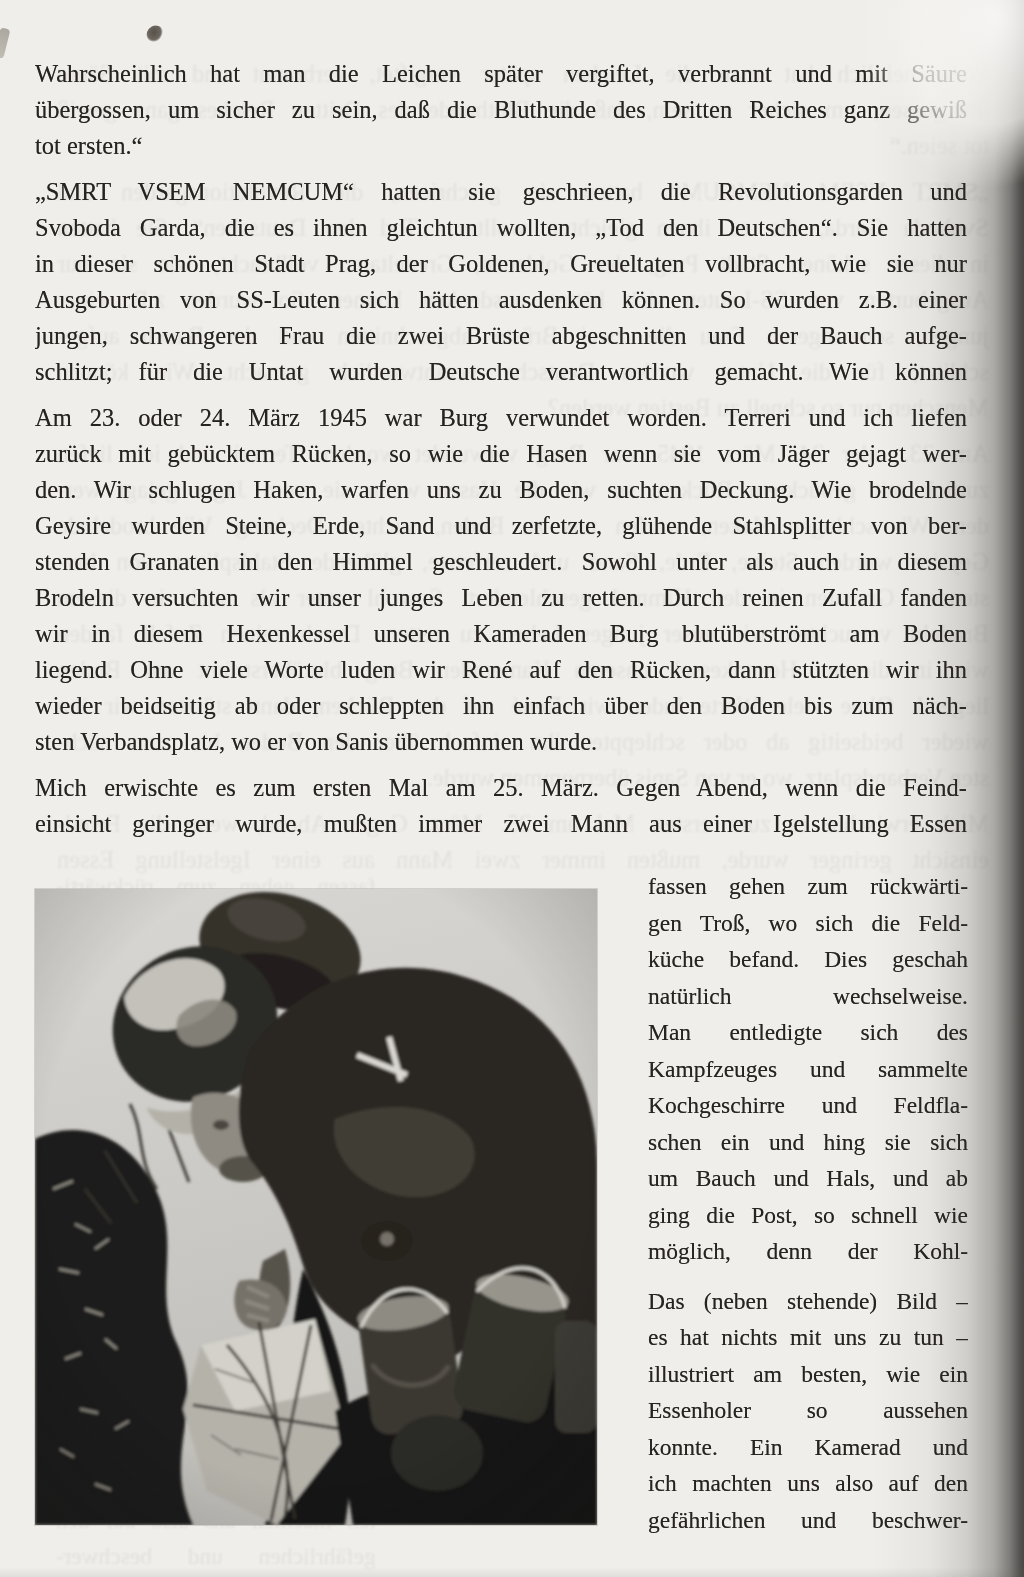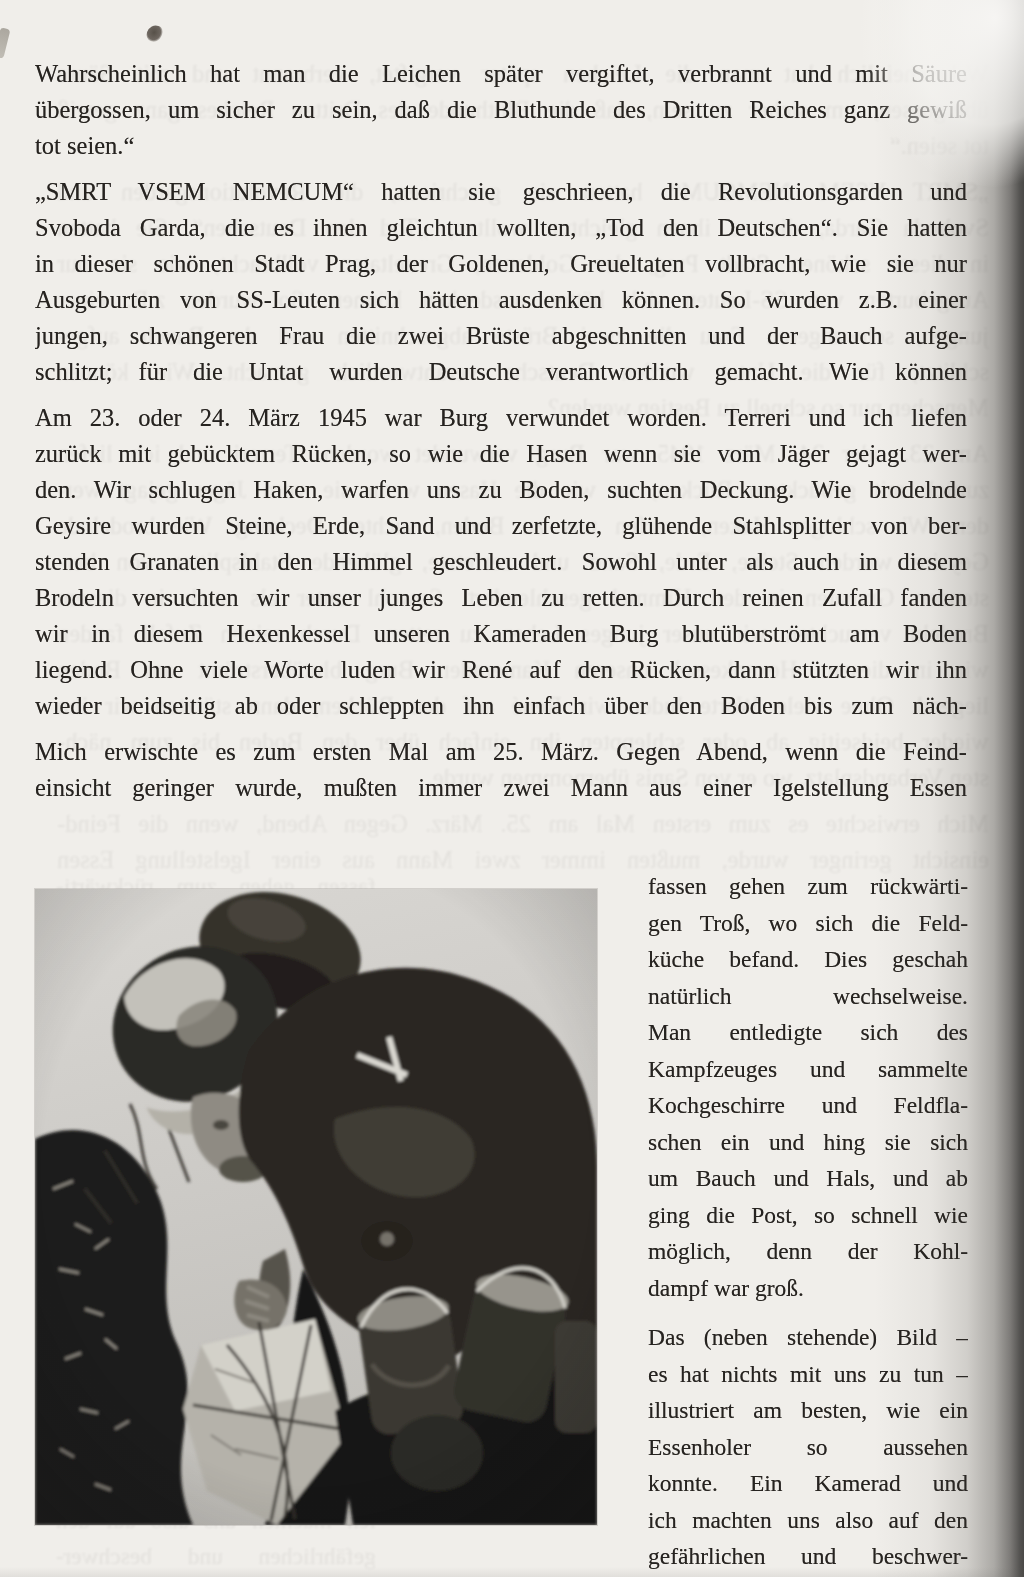--- a/index.html
+++ b/index.html
@@ -160,61 +160,61 @@
           <div class="tline">ich machten uns also auf den</div>
           <div class="tline">gefährlichen und beschwer-</div>
         </div>
       </div>
     </div>
 
   <div class="main-text" id="main-text">
       <div class="para">
         <div class="tline">Wahrscheinlich hat man die Leichen später vergiftet, verbrannt und mit Säure</div>
         <div class="tline">übergossen, um sicher zu sein, daß die Bluthunde des Dritten Reiches ganz gewiß</div>
-        <div class="tline last">tot seien.“</div>
+        <div class="tline last">tot ersten.“</div>
       </div>
       <div class="para">
         <div class="tline">„SMRT VSEM NEMCUM“ hatten sie geschrieen, die Revolutionsgarden und</div>
         <div class="tline">Svoboda Garda, die es ihnen gleichtun wollten, „Tod den Deutschen“. Sie hatten</div>
         <div class="tline">in dieser schönen Stadt Prag, der Goldenen, Greueltaten vollbracht, wie sie nur</div>
         <div class="tline">Ausgeburten von SS-Leuten sich hätten ausdenken können. So wurden z.B. einer</div>
         <div class="tline">jungen, schwangeren Frau die zwei Brüste abgeschnitten und der Bauch aufge-</div>
         <div class="tline">schlitzt; für die Untat wurden Deutsche verantwortlich gemacht. Wie können</div>
       </div>
       <div class="para">
         <div class="tline">Am 23. oder 24. März 1945 war Burg verwundet worden. Terreri und ich liefen</div>
         <div class="tline">zurück mit gebücktem Rücken, so wie die Hasen wenn sie vom Jäger gejagt wer-</div>
         <div class="tline">den. Wir schlugen Haken, warfen uns zu Boden, suchten Deckung. Wie brodelnde</div>
         <div class="tline">Geysire wurden Steine, Erde, Sand und zerfetzte, glühende Stahlsplitter von ber-</div>
         <div class="tline">stenden Granaten in den Himmel geschleudert. Sowohl unter als auch in diesem</div>
         <div class="tline">Brodeln versuchten wir unser junges Leben zu retten. Durch reinen Zufall fanden</div>
         <div class="tline">wir in diesem Hexenkessel unseren Kameraden Burg blutüberströmt am Boden</div>
         <div class="tline">liegend. Ohne viele Worte luden wir René auf den Rücken, dann stützten wir ihn</div>
         <div class="tline">wieder beidseitig ab oder schleppten ihn einfach über den Boden bis zum näch-</div>
+        <div class="tline last">sten Verbandsplatz, wo er von Sanis übernommen wurde.</div>
       </div>
       <div class="para">
         <div class="tline">Mich erwischte es zum ersten Mal am 25. März. Gegen Abend, wenn die Feind-</div>
         <div class="tline">einsicht geringer wurde, mußten immer zwei Mann aus einer Igelstellung Essen</div>
       </div>
     </div>
 
   <div class="side-column" id="side-column">
       <div class="para">
         <div class="tline">fassen gehen zum rückwärti-</div>
         <div class="tline">gen Troß, wo sich die Feld-</div>
         <div class="tline">küche befand. Dies geschah</div>
         <div class="tline">natürlich wechselweise.</div>
         <div class="tline">Man entledigte sich des</div>
         <div class="tline">Kampfzeuges und sammelte</div>
         <div class="tline">Kochgeschirre und Feldfla-</div>
         <div class="tline">schen ein und hing sie sich</div>
         <div class="tline">um Bauch und Hals, und ab</div>
         <div class="tline">ging die Post, so schnell wie</div>
         <div class="tline">möglich, denn der Kohl-</div>
-        <div class="tline last">dampf war groß.</div>
       </div>
       <div class="para">
         <div class="tline">Das (neben stehende) Bild –</div>
         <div class="tline">es hat nichts mit uns zu tun –</div>
         <div class="tline">illustriert am besten, wie ein</div>
         <div class="tline">Essenholer so aussehen</div>
         <div class="tline">konnte. Ein Kamerad und</div>
         <div class="tline">ich machten uns also auf den</div>
         <div class="tline">gefährlichen und beschwer-</div>
       </div>

